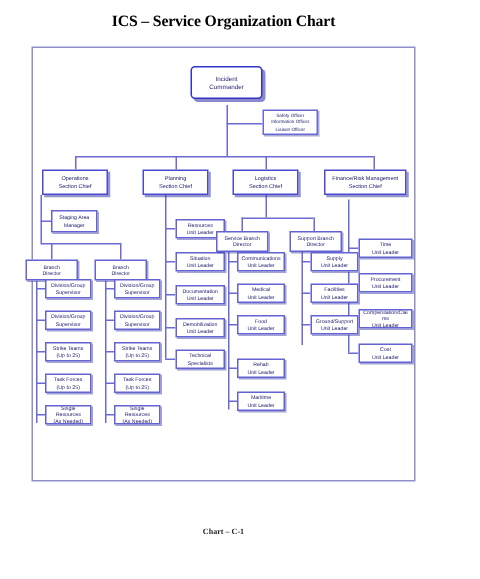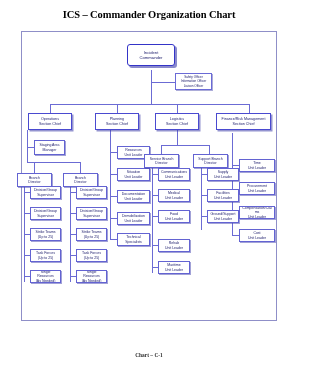--- a/index.html
+++ b/index.html
@@ -124,21 +124,21 @@
   .conn {
     position: absolute;
     background: #6b6bd4;
   }
   .conn.v { width: 1px; }
   .conn.h { height: 1px; }
 </style>
 </head>
 <body>
 
-<div id="page-title">ICS – Commander Organization Chart</div>
+<div id="page-title">ICS – Service Organization Chart</div>
 
 <div id="chart-frame"></div>
 
 <div class="conn v" style="left:151px; top:70px; height:34px;"></div>
 
 <div class="conn h" style="left:151px; top:82px; width:24px;"></div>
 
 <div class="conn h" style="left:50px; top:104px; width:199px;"></div>
 <div class="conn v" style="left:50px; top:104px; height:9px;"></div>
 <div class="conn v" style="left:117px; top:104px; height:9px;"></div>

